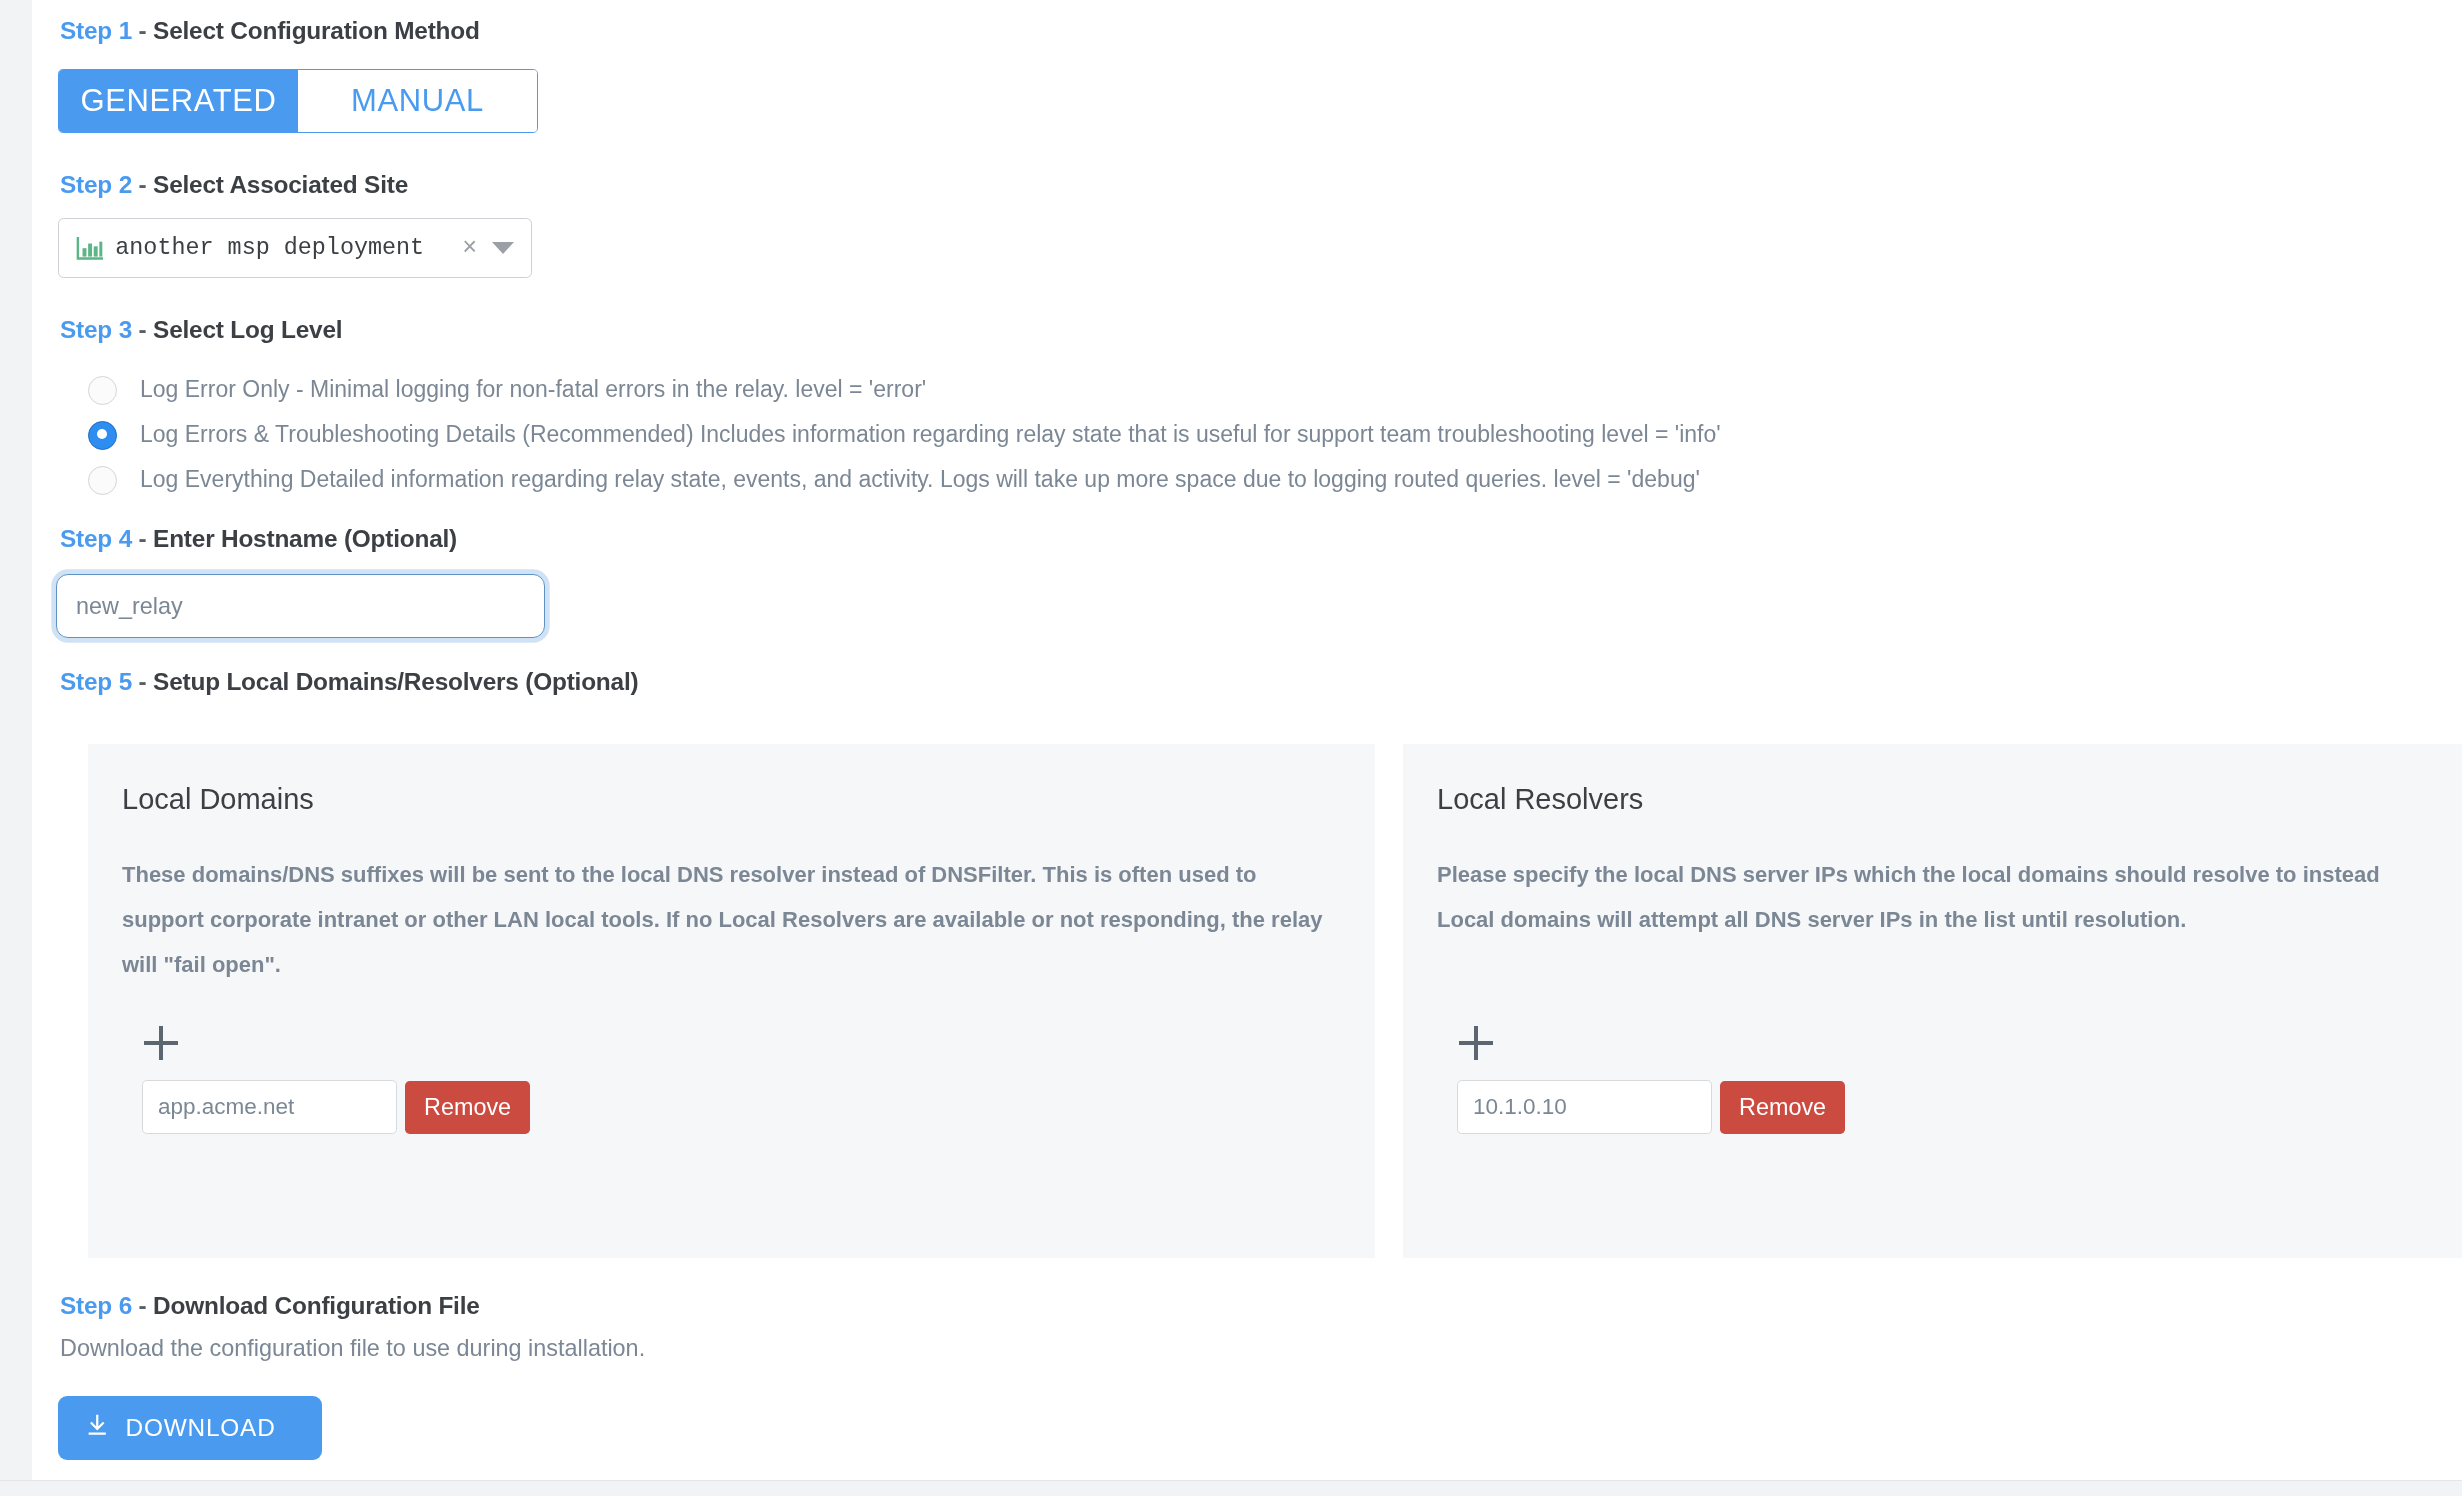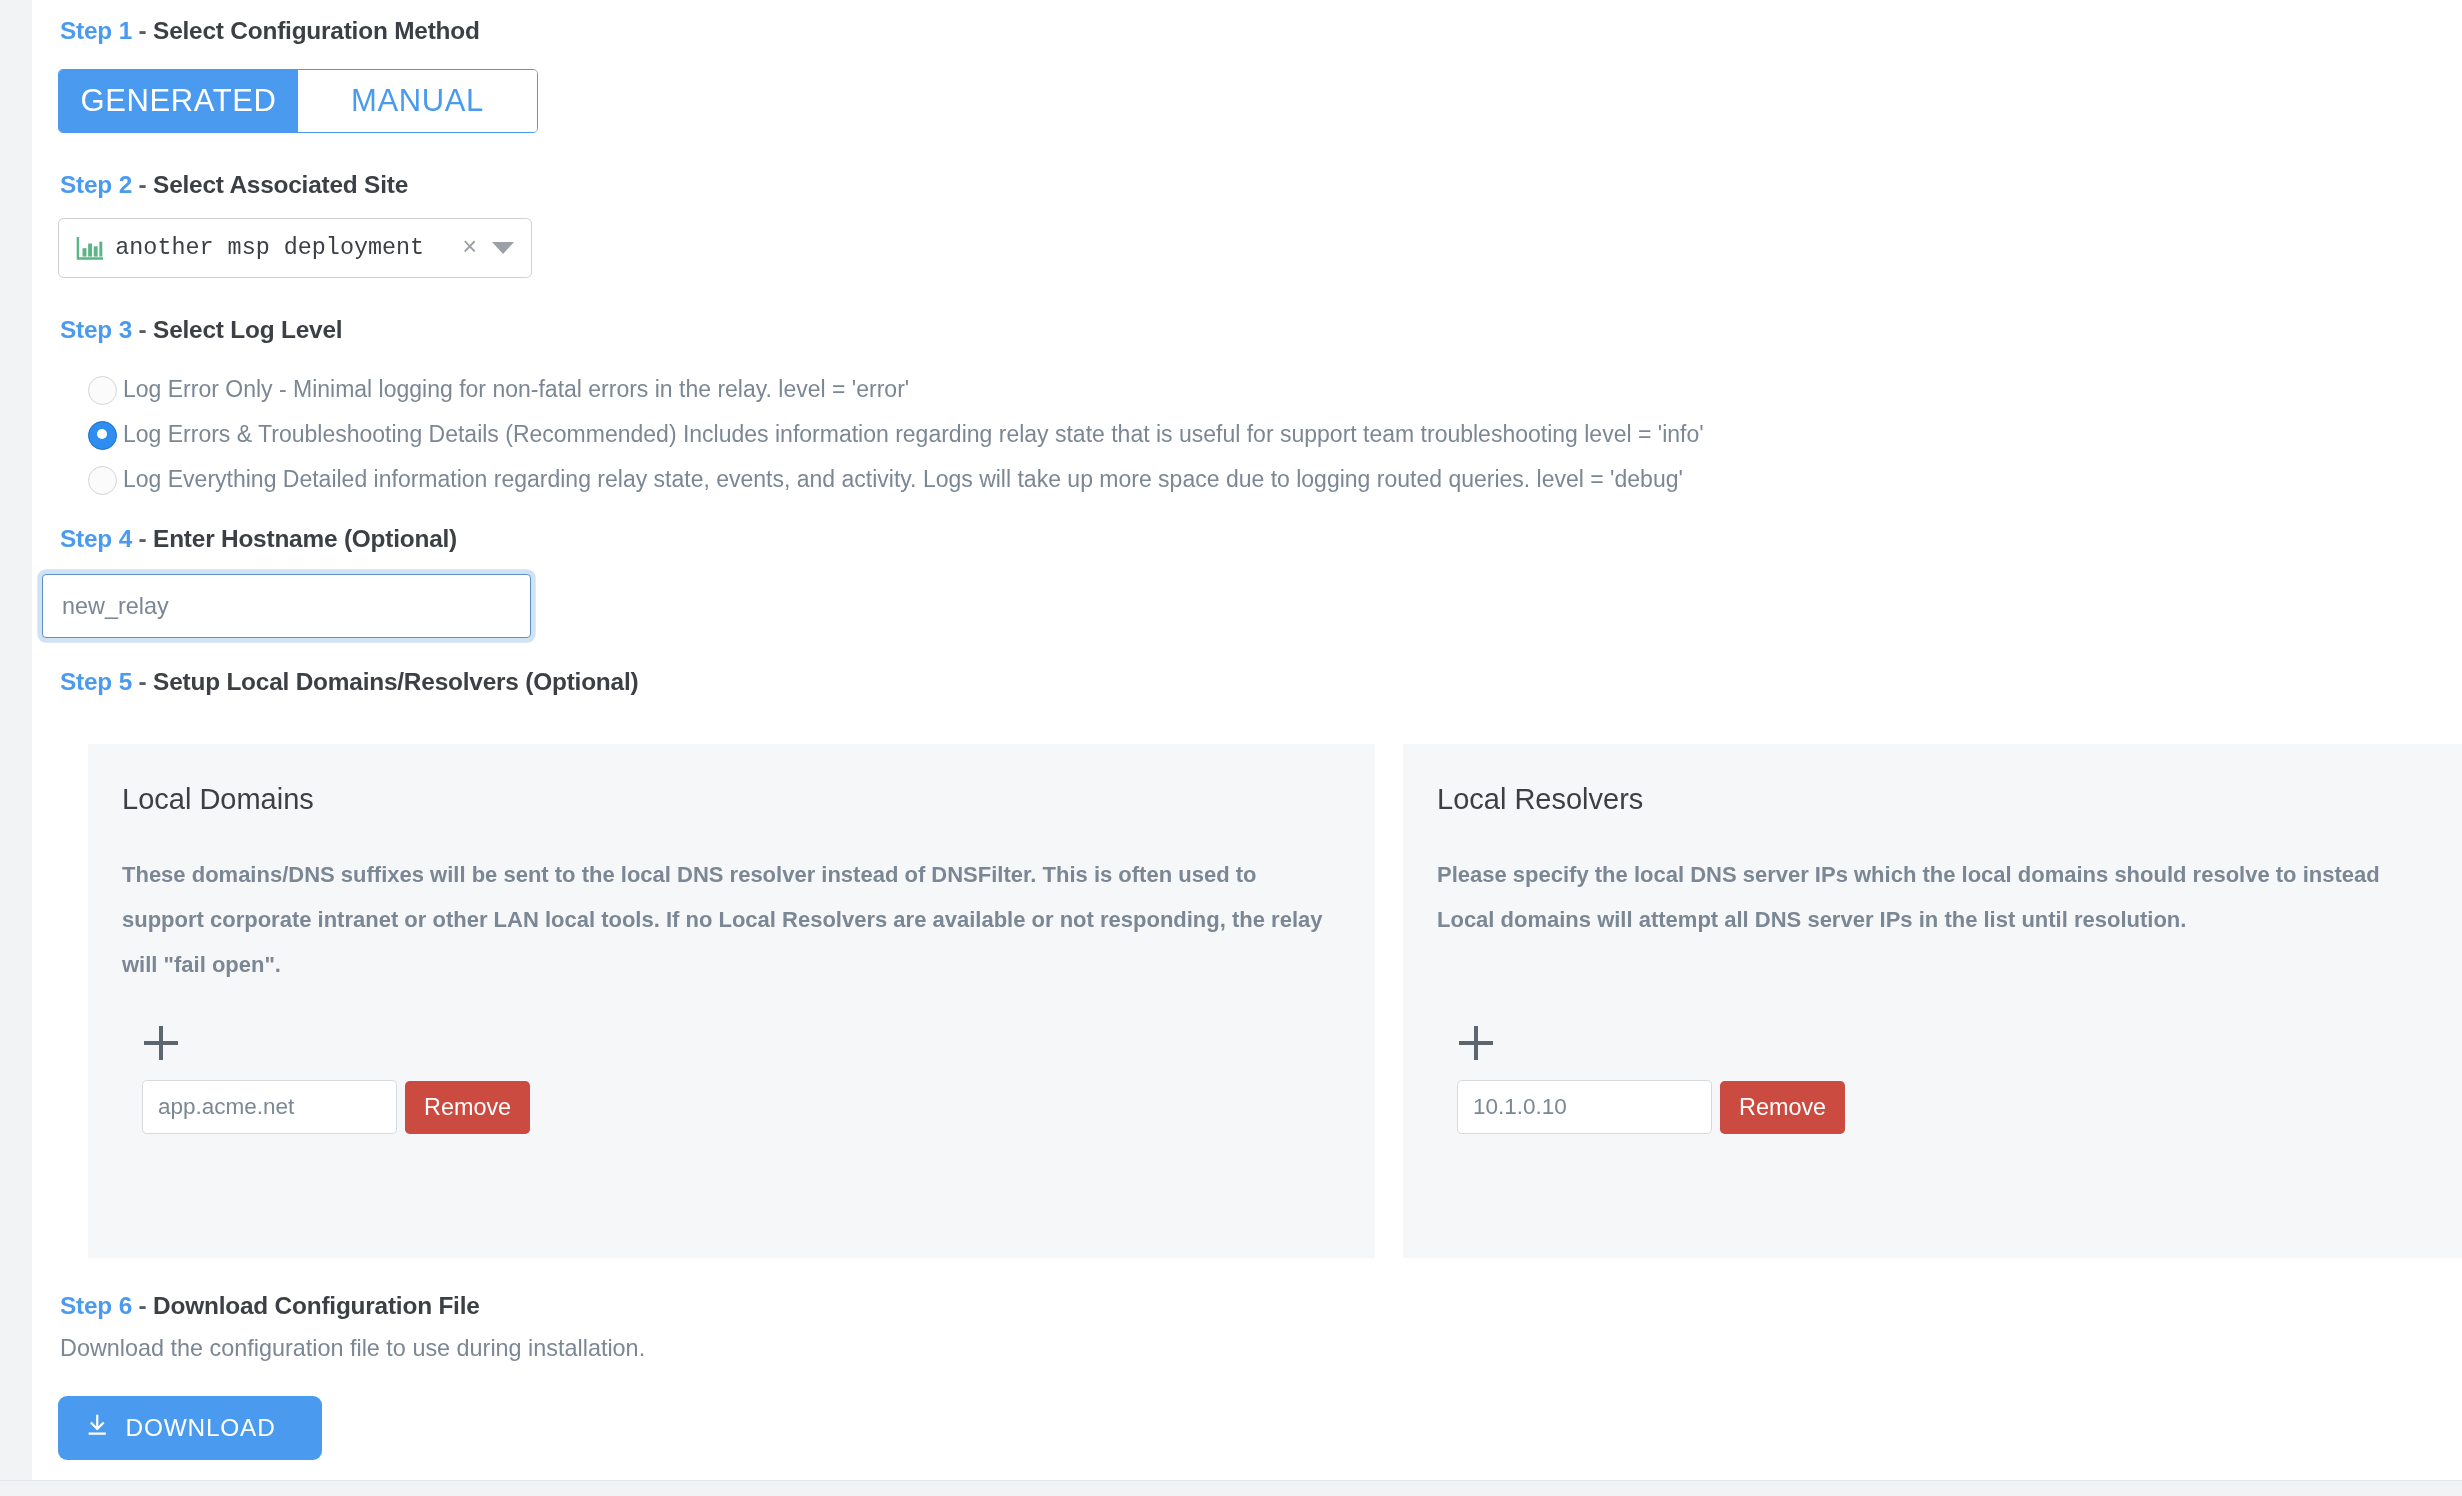--- a/index.html
+++ b/index.html
@@ -144,32 +144,32 @@
     content: "";
     position: absolute;
     left: 7.5px; top: 7.5px;
     width: 10.3px; height: 10.3px;
     border-radius: 50%;
     background: #ffffff;
   }
   .radio-text {
     font-size: 23px;
     color: #7b8794;
-    margin-left: 6px;
+    margin-left: 23px;
     white-space: nowrap;
     line-height: 39px;
   }
 
   
   .s4-label { position: absolute; left: 28px; top: 525px; }
   .hostname-wrap {
     position: absolute;
-    left: 10px; top: 574px;
+    left: 24px; top: 574px;
     width: 489px; height: 64px;
-    border-radius: 4px;
+    border-radius: 12px;
     background: #ffffff;
     border: 1.9px solid #5d93c4;
     box-shadow: 0 0 0 4.7px rgba(150,190,230,0.45);
   }
   .hostname-input {
     width: 100%; height: 100%;
     border: 0; outline: none;
     background: transparent;
     padding: 0 19px;
     font-family: "Liberation Sans", sans-serif;

